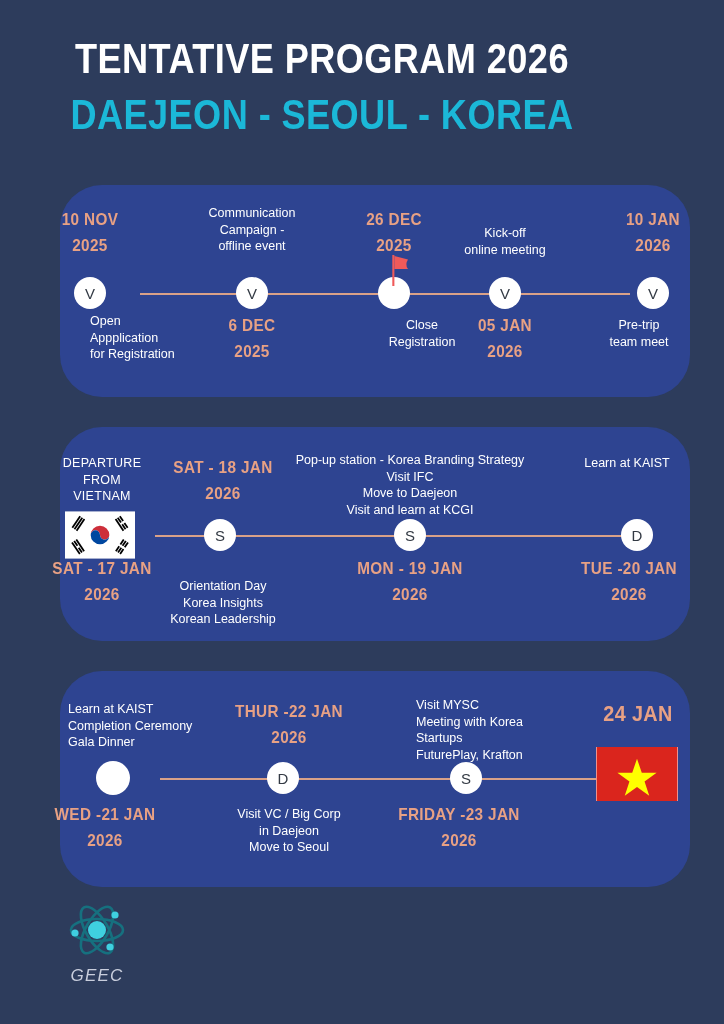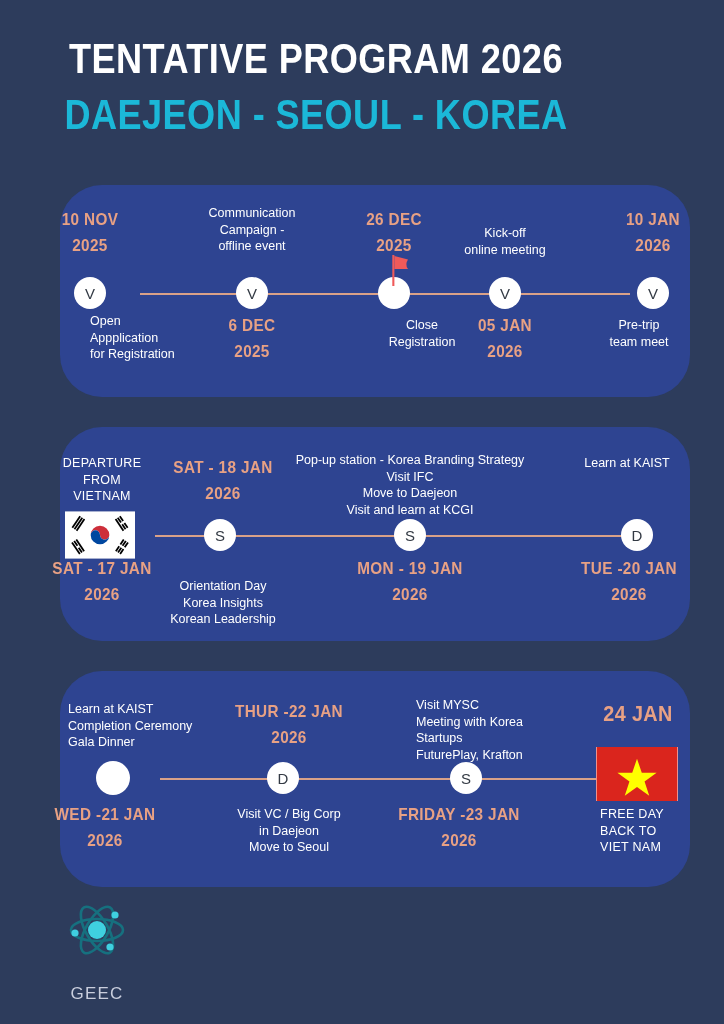--- a/index.html
+++ b/index.html
@@ -9,21 +9,21 @@
     font-family: "Liberation Sans", sans-serif;
     overflow: hidden;
   }
   #poster {
     position: relative;
     width: 724px; height: 1024px;
     background: #2d3c5c;
   }
 
   
-  .header { position: absolute; top: 0; left: 4px; width: 624px; text-align: center; }
+  .header { position: absolute; top: 0; left: 10px; width: 624px; text-align: center; }
   .title-main {
     margin-top: 38px;
     font-family: "Liberation Sans Narrow", "Liberation Sans", sans-serif;
     font-weight: 700;
     font-size: 42px;
     letter-spacing: 0.5px;
     color: #ffffff;
     text-transform: uppercase;
     transform: scaleX(0.86);
     line-height: 1.0;
@@ -130,25 +130,26 @@
   }
 
   
   #logo {
     position: absolute;
     left: 62px; top: 900px;
     width: 70px;
     text-align: center;
   }
   #logo .logo-text {
-    margin-top: 20px;
+    margin-top: 2px;
     font-family: "Liberation Sans", sans-serif;
     font-size: 17px;
     letter-spacing: 1.2px;
     color: #c9cedd;
+    font-style: italic;
   }
 </style>
 </head>
 <body>
 
 <div id="poster">
 
   <div class="header">
     <div class="title-main">TENTATIVE PROGRAM 2026</div>
     <div class="title-sub">DAEJEON - SEOUL - KOREA</div>
@@ -336,25 +337,20 @@
     </div>
     <div class="lbl desc al-center" style="left:229px; top:135px;">
       <div>Visit VC / Big Corp</div>
       <div>in Daejeon</div>
       <div>Move to Seoul</div>
     </div>
     <div class="lbl date al-center" style="left:399px; top:131px;">
       <div>FRIDAY -23 JAN</div>
       <div>2026</div>
     </div>
-    <div class="lbl caps al-left" style="left:540px; top:135px; transform:none;">
-      <div>FREE DAY</div>
-      <div>BACK TO</div>
-      <div>VIET NAM</div>
-    </div>
   </div>
 
   <div id="logo">
     <div>
       <svg width="70" height="60" viewBox="0 0 70 60">
         <g fill="none" stroke="#16707f" stroke-width="2.6">
           <ellipse cx="35" cy="30" rx="26" ry="11"></ellipse>
           <ellipse cx="35" cy="30" rx="26" ry="11" transform="rotate(60 35 30)"></ellipse>
           <ellipse cx="35" cy="30" rx="26" ry="11" transform="rotate(-60 35 30)"></ellipse>
         </g>

